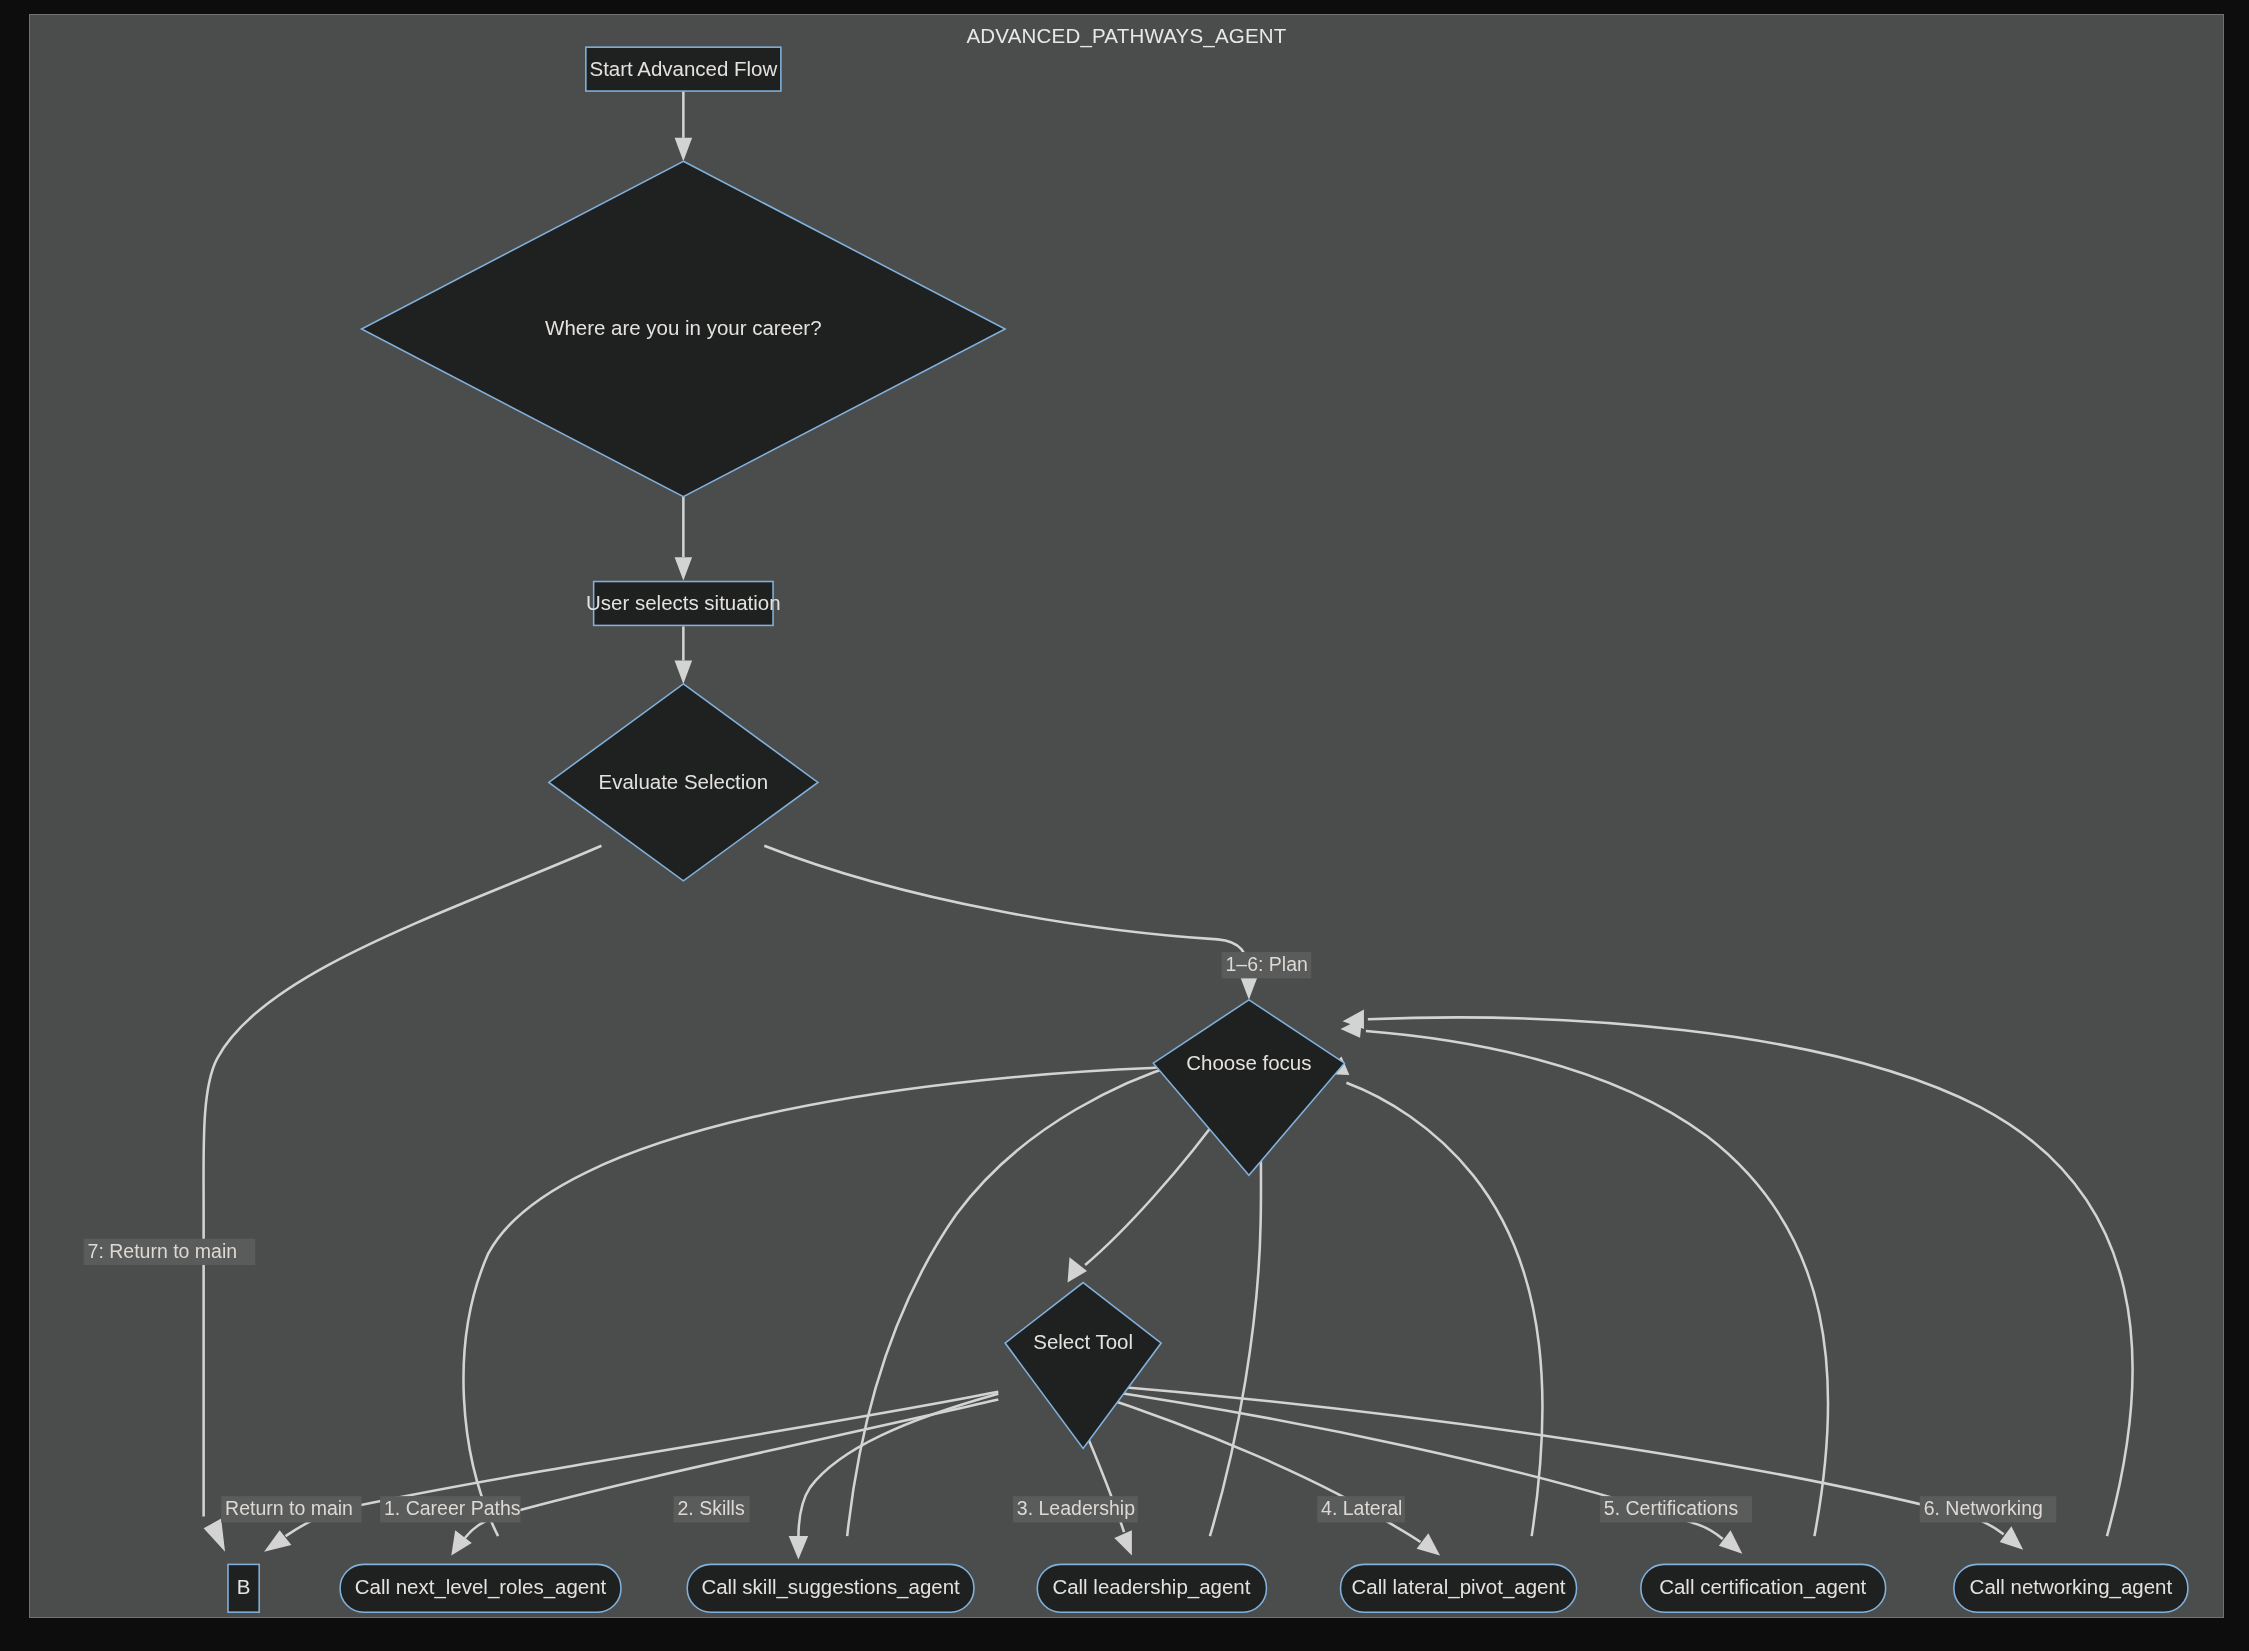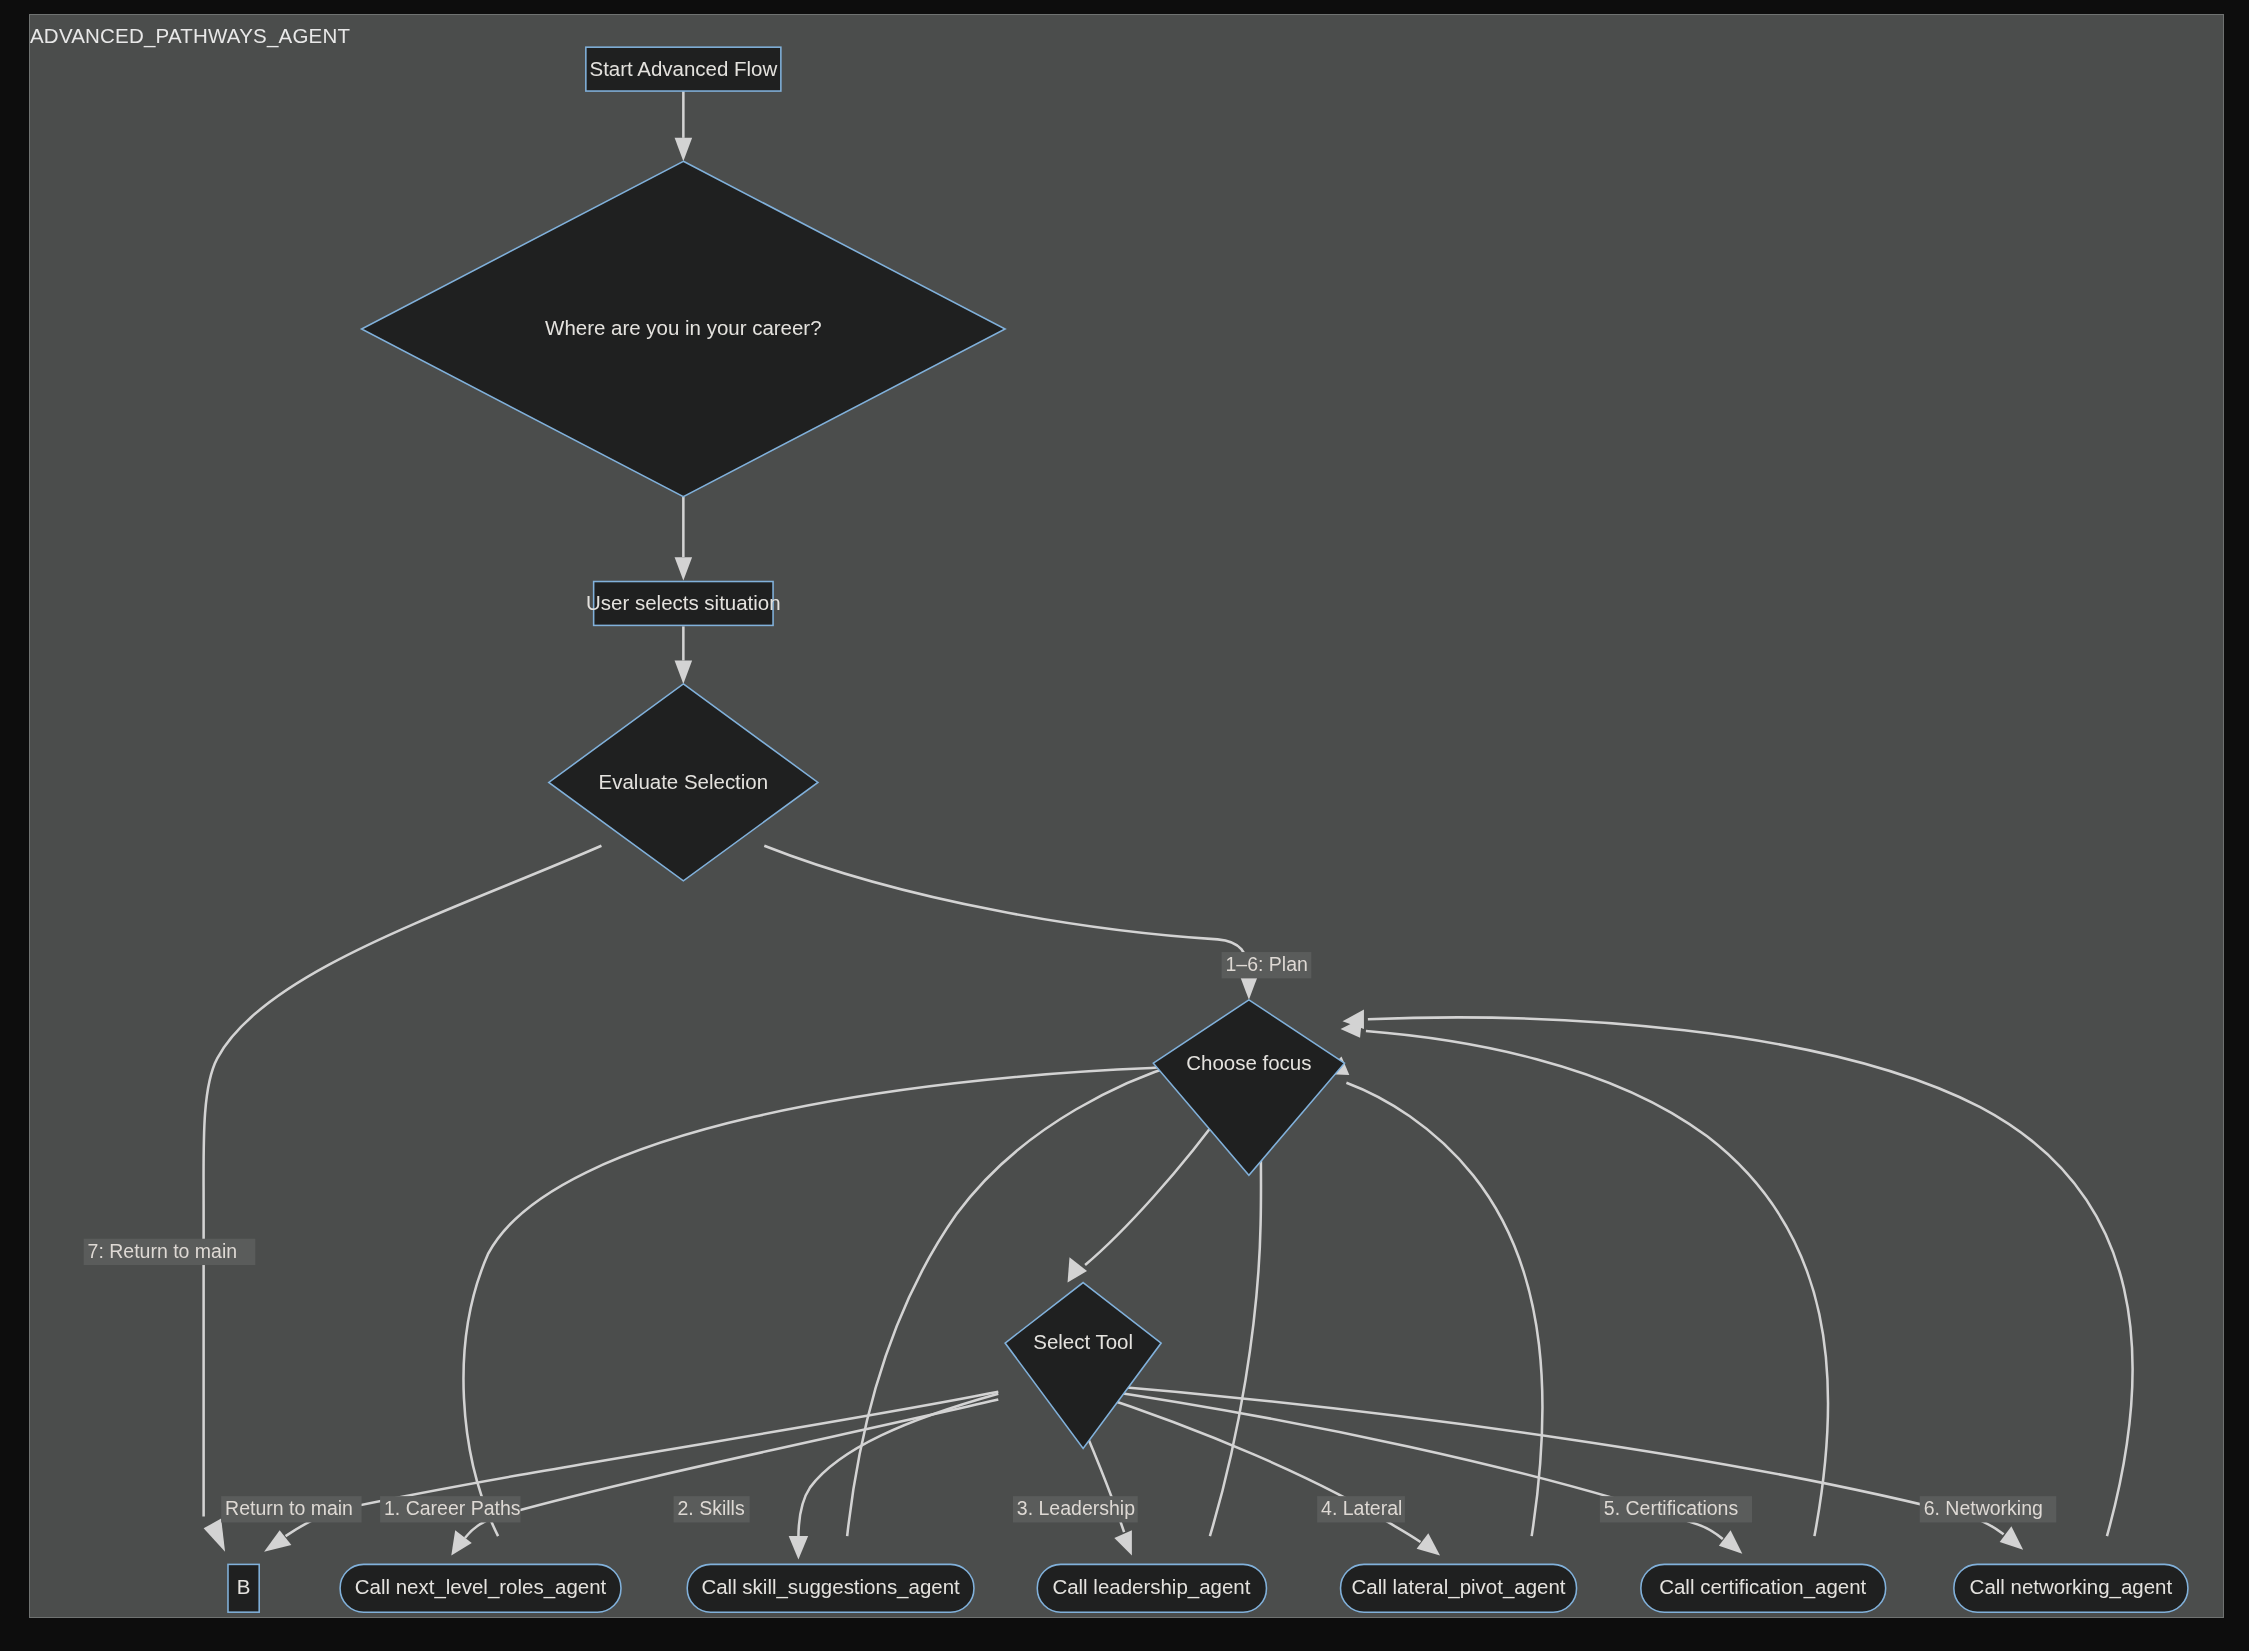--- a/index.html
+++ b/index.html
@@ -27,20 +27,21 @@
     background: #4b4d4c;
     border: 1px solid #6f7271;
     box-sizing: border-box;
     overflow: hidden;
   }
   #diagram-title {
     position: absolute;
     left: 0;
     top: 9.8px;
     width: 100%;
+    text-align: center;
     color: #e8e8e8;
     font-size: 20.5px;
     letter-spacing: 0.2px;
     user-select: none;
   }
   svg#flow {
     position: absolute;
     left: 0;
     top: 0;
     width: 2195px;

